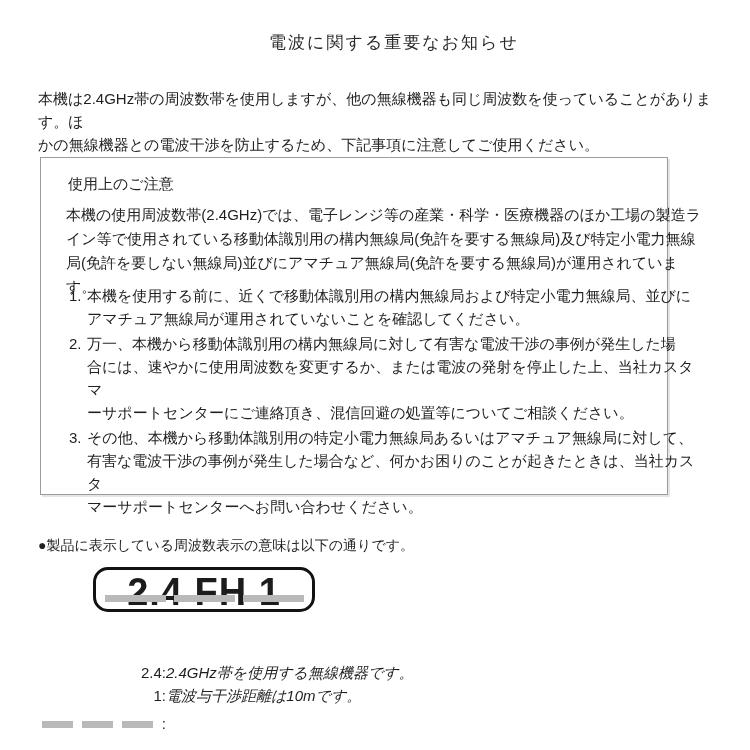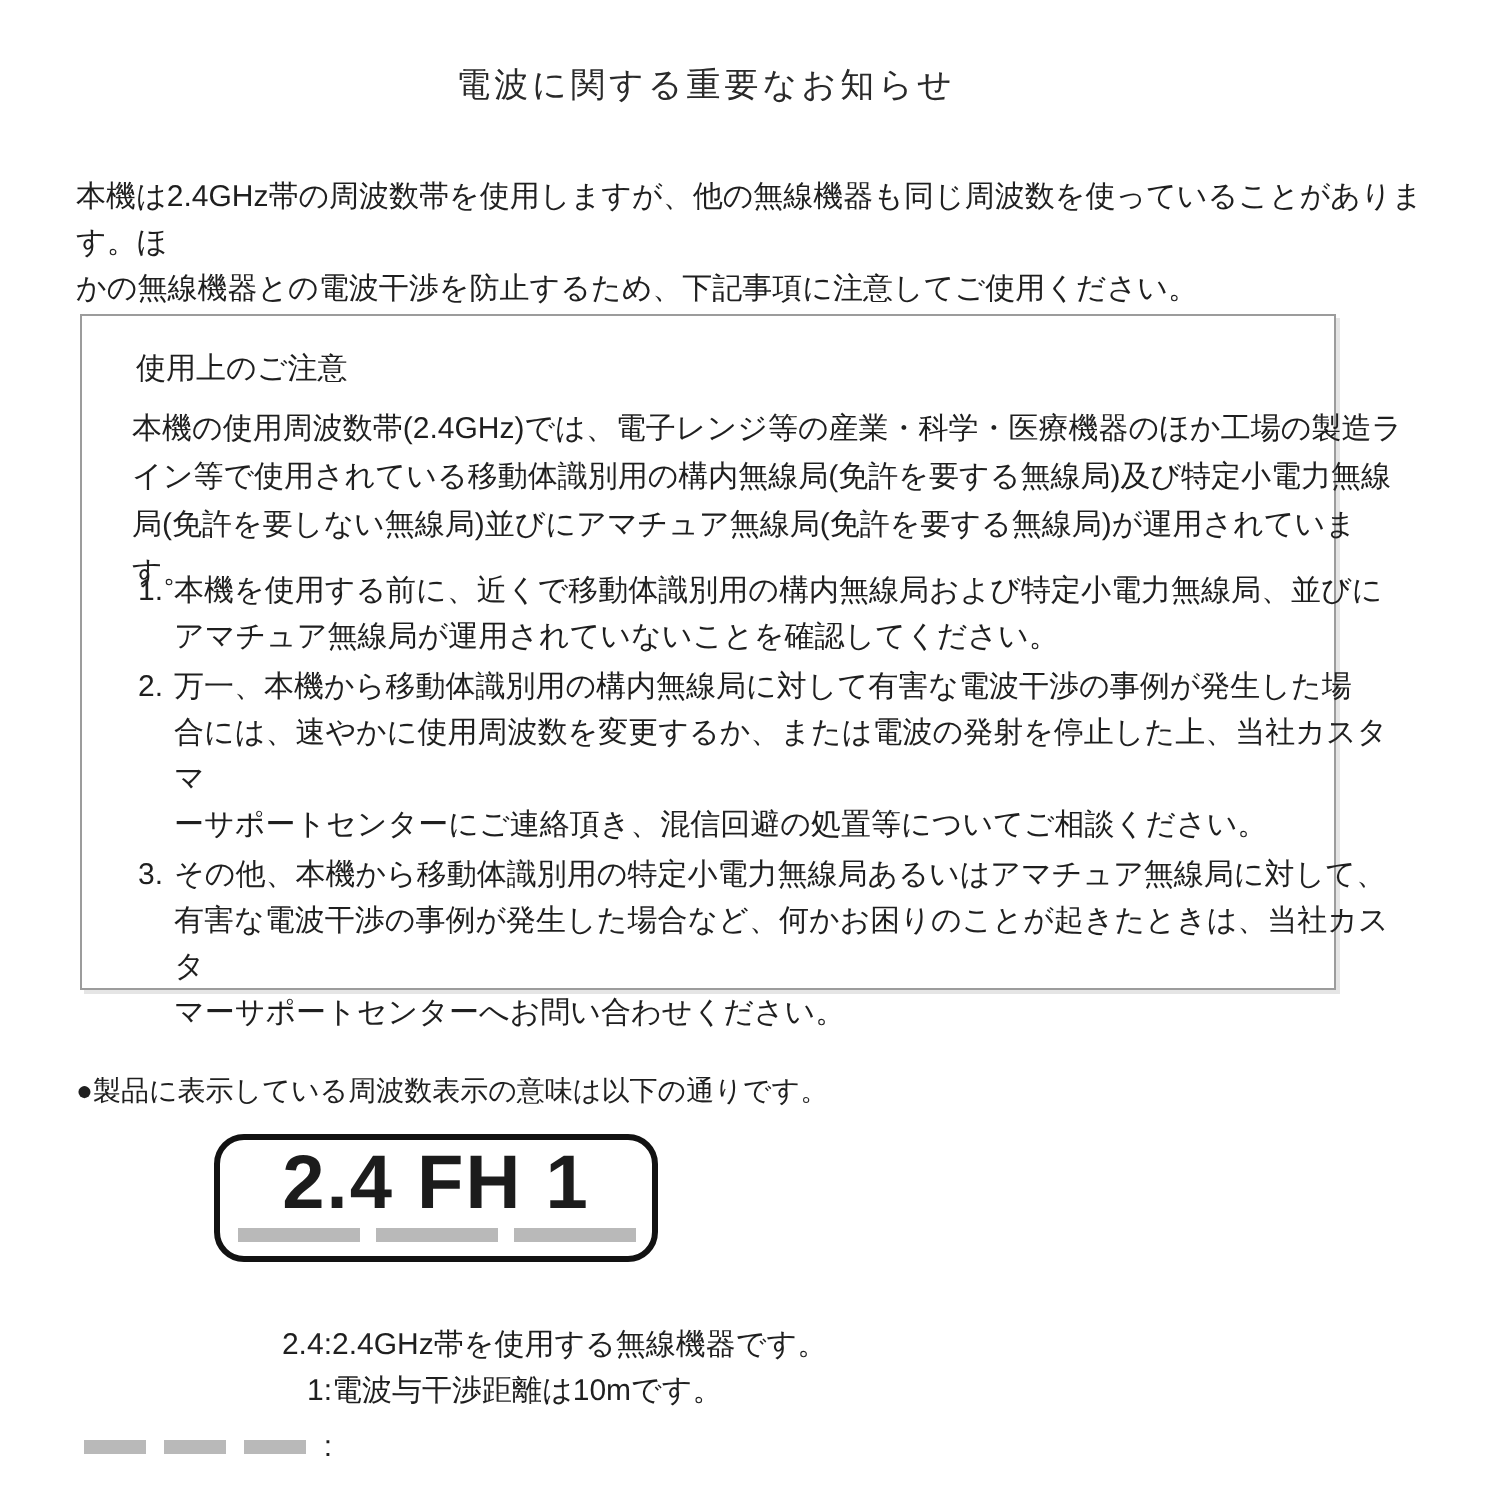--- a/index.html
+++ b/index.html
@@ -18,20 +18,21 @@
   }
   .page-title {
     position: absolute;
     top: 31px;
     left: 0;
     width: 706px;
     text-align: center;
     font-size: 17px;
     letter-spacing: 2px;
     color: #2a2a2a;
+    padding-left: 41px;
   }
   .intro {
     position: absolute;
     top: 87px;
     left: 38px;
     width: 682px;
     font-size: 15px;
     line-height: 23px;
     white-space: pre-line;
   }
@@ -82,23 +83,23 @@
   }
   .freq-lead {
     position: absolute;
     top: 537px;
     left: 38px;
     font-size: 14px;
   }
   .plate {
     position: absolute;
     top: 567px;
-    left: 107px;
+    left: 93px;
     width: 222px;
-    height: 64px;
+    height: 45px;
     box-sizing: border-box;
     border: 3.5px solid #121212;
     border-radius: 15px;
     background: #ffffff;
   }
   .plate-label {
     position: absolute;
     top: 0px;
     left: 0;
     width: 100%;
@@ -147,20 +148,21 @@
   .band-bar {
     display: inline-block;
     width: 31px;
     height: 7px;
     background: #b9b9b9;
     margin-right: 9px;
     transform: translateY(-1px);
   }
   .spec-desc {
     white-space: pre-line;
+    font-style: italic;
   }
 </style>
 </head>
 <body>
 
 <div class="page-title">電波に関する重要なお知らせ</div>
 
 <div class="intro">本機は2.4GHz帯の周波数帯を使用しますが、他の無線機器も同じ周波数を使っていることがあります。ほ
 かの無線機器との電波干渉を防止するため、下記事項に注意してご使用ください。</div>
 

